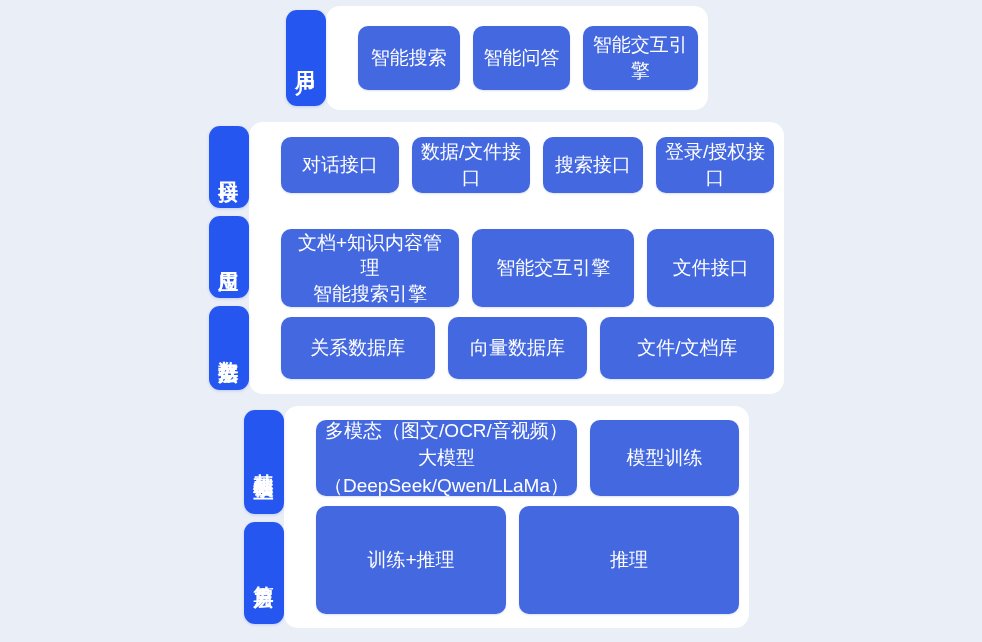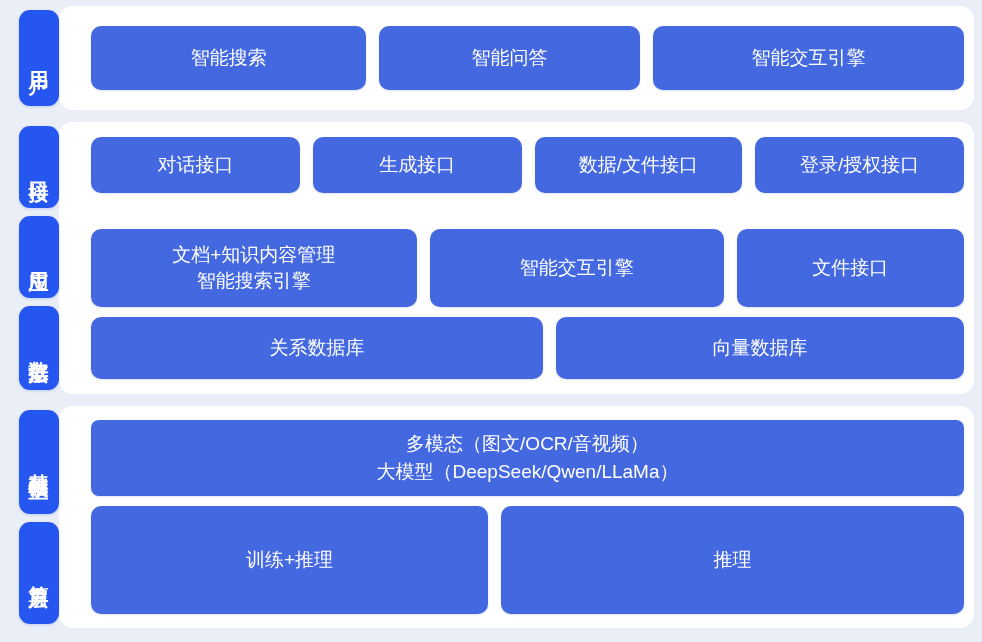--- a/index.html
+++ b/index.html
@@ -13,20 +13,21 @@
 
   .diagram {
     position: relative;
     width: 982px;
     height: 642px;
     background: #eaeef6;
     display: flex;
     flex-direction: column;
     gap: 12px;
     padding: 6px 8px 6px 0;
+    align-items: center;
   }
 
   
   .band {
     position: relative;
     display: flex;
     align-items: stretch;
     gap: 0;
   }
 
@@ -99,21 +100,21 @@
   .band-mid         { height: 272px; }
   .band-mid .row-interface { height: 56px; }
   .band-mid .row-app       { height: 78px; margin-top: 26px; }
   .band-mid .row-data      { height: 62px; }
 
   .band-base        { height: 222px; }
   .band-base .row-model   { height: 76px; }
   .band-base .row-compute { height: 108px; }
 
   .band-base .node { font-size: 19px; }
-  .node-multimodal { font-size: 18px; line-height: 1.45; border-radius: 8px; }
+  .node-multimodal { font-size: 18px; line-height: 1.45; }
 </style>
 </head>
 <body>
 
 <div class="diagram">
 
   <section class="band band-user">
     <div class="band-labels">
       <div class="label-tab">用户</div>
     </div>
@@ -129,50 +130,52 @@
   <section class="band band-mid">
     <div class="band-labels">
       <div class="label-tab">接口</div>
       <div class="label-tab">应用</div>
       <div class="label-tab">数据层</div>
     </div>
     <div class="band-panel">
 
       <div class="row row-interface">
         <div class="node" style="flex:174 1 0">对话接口</div>
-        <div class="node" style="flex:174 1 0">生成接口</div>
         <div class="node" style="flex:173 1 0">数据/文件接口</div>
+        <div class="node" style="flex:142 1 0">搜索接口</div>
         <div class="node" style="flex:174 1 0">登录/授权接口</div>
       </div>
 
       <div class="row row-app">
         <div class="node" style="flex:255 1 0">文档+知识内容管理
 智能搜索引擎</div>
         <div class="node" style="flex:229 1 0">智能交互引擎</div>
         <div class="node" style="flex:174 1 0">文件接口</div>
       </div>
 
       <div class="row row-data">
         <div class="node" style="flex:255 1 0">关系数据库</div>
         <div class="node" style="flex:229 1 0">向量数据库</div>
+        <div class="node" style="flex:292 1 0">文件/文档库</div>
       </div>
 
     </div>
   </section>
 
   <section class="band band-base">
     <div class="band-labels">
       <div class="label-tab">基础模型</div>
       <div class="label-tab">算力层</div>
     </div>
     <div class="band-panel">
 
       <div class="row row-model">
         <div class="node node-multimodal" style="flex:334 1 0">多模态（图文/OCR/音视频）
 大模型（DeepSeek/Qwen/LLaMa）</div>
+        <div class="node" style="flex:232 1 0">模型训练</div>
       </div>
 
       <div class="row row-compute">
         <div class="node" style="flex:388 1 0">训练+推理</div>
         <div class="node" style="flex:455 1 0">推理</div>
       </div>
 
     </div>
   </section>
 

